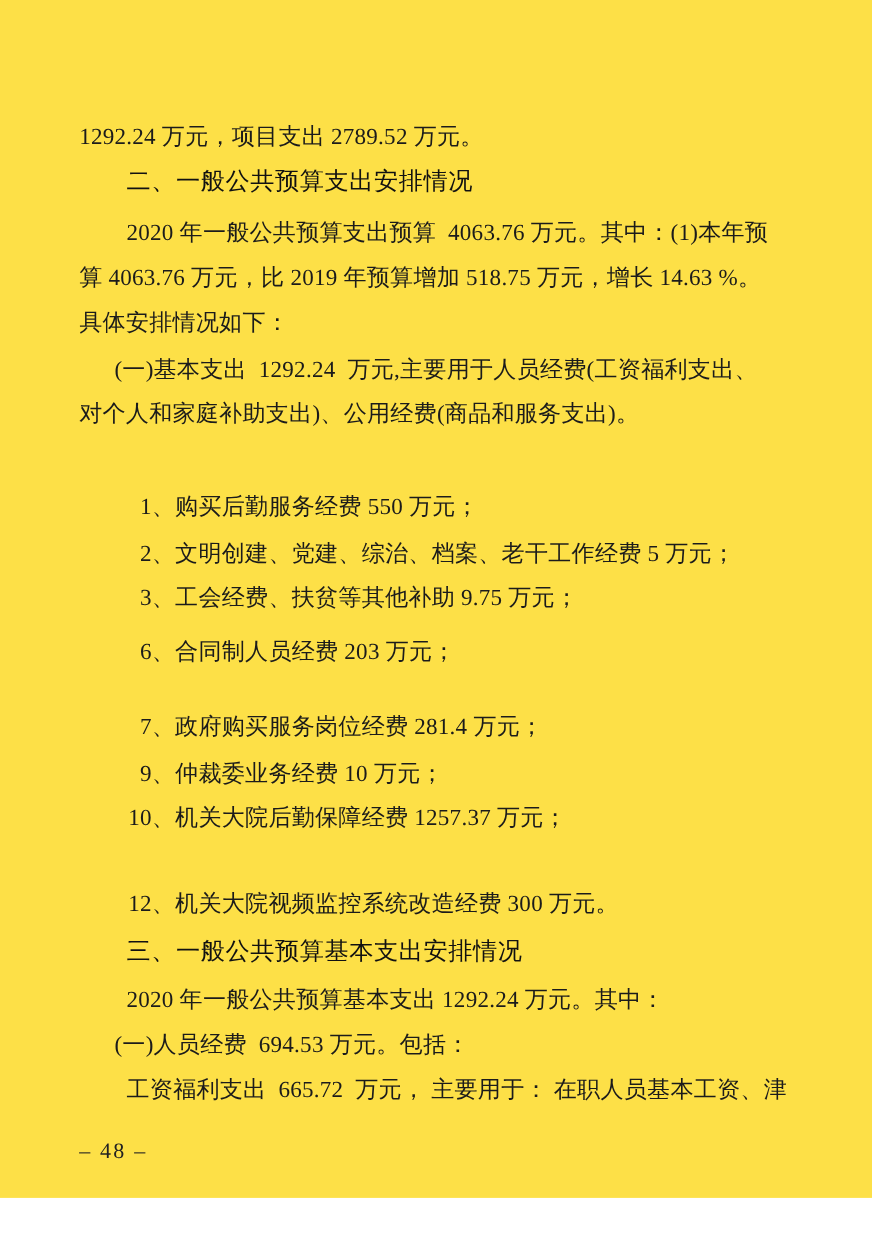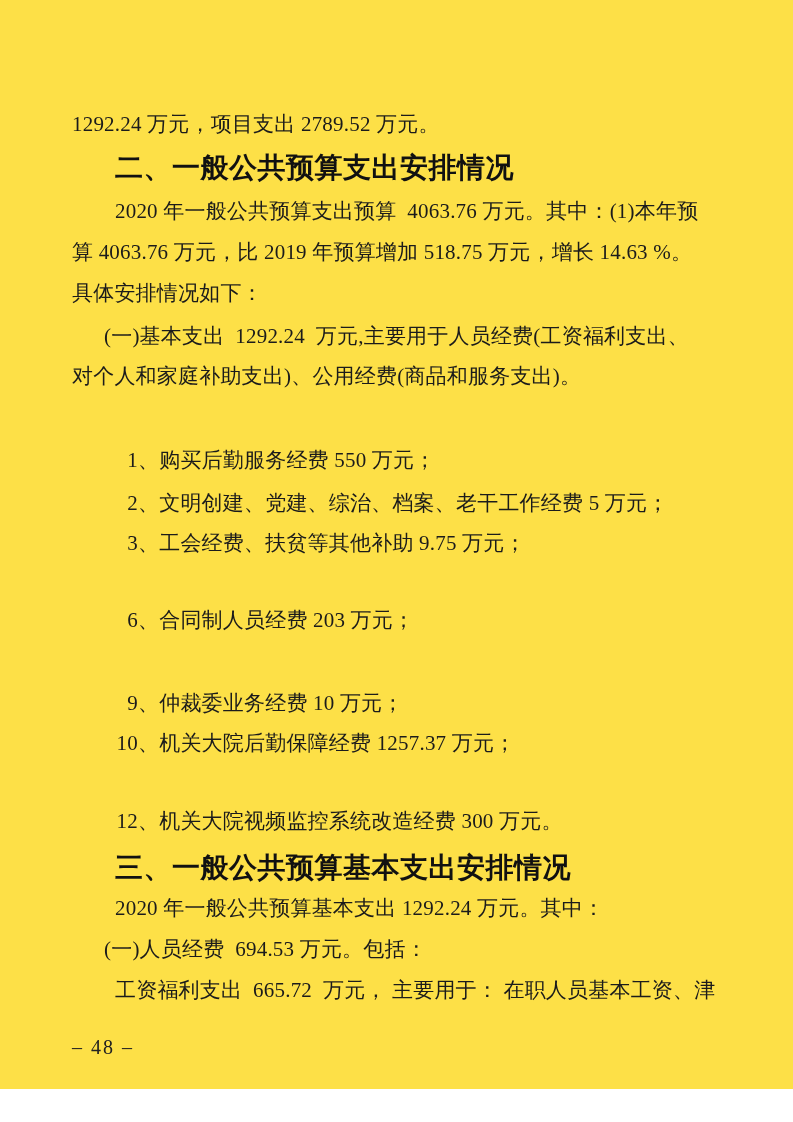--- a/index.html
+++ b/index.html
@@ -22,22 +22,22 @@
     font-size: 21px;
     line-height: 1.15;
     white-space: pre;
     letter-spacing: 0.2px;
   }
   .ind {
     left: 115px;
   }
   .heading {
     font-family: "Liberation Sans", "DejaVu Sans", sans-serif;
-    font-weight: bold;
-    font-size: 28px;
+    font-weight: normal;
+    font-size: 22px;
     letter-spacing: 0.5px;
     color: #111111;
   }
   .item .num {
     display: inline-block;
     width: 66px;
     text-align: right;
   }
   .footer {
     font-size: 20px;
@@ -57,21 +57,22 @@
   <div class="line ind" style="top:199px">2020 年一般公共预算支出预算  4063.76 万元。其中：(1)本年预</div>
   <div class="line" style="top:240px">算 4063.76 万元，比 2019 年预算增加 518.75 万元，增长 14.63 %。</div>
   <div class="line" style="top:281px">具体安排情况如下：</div>
 
   <div class="line ind" style="top:324px;left:104px">(一)基本支出  1292.24  万元,主要用于人员经费(工资福利支出、</div>
   <div class="line" style="top:364px">对个人和家庭补助支出)、公用经费(商品和服务支出)。</div>
 
   <div class="line item" style="top:448px"><span class="num">1</span><span>、购买后勤服务经费 550 万元；</span></div>
   <div class="line item" style="top:491px"><span class="num">2</span><span>、文明创建、党建、综治、档案、老干工作经费 5 万元；</span></div>
   <div class="line item" style="top:531px"><span class="num">3</span><span>、工会经费、扶贫等其他补助 9.75 万元；</span></div>
-  <div class="line item" style="top:608px"><span class="num">6</span><span>、合同制人员经费 203 万元；</span></div>
+  <div class="line item" style="top:580px"><span class="num">6</span><span>、合同制人员经费 203 万元；</span></div>
+  <div class="line item" style="top:648px"><span class="num">7</span><span>、政府购买服务岗位经费 281.4 万元；</span></div>
   <div class="line item" style="top:691px"><span class="num">9</span><span>、仲裁委业务经费 10 万元；</span></div>
   <div class="line item" style="top:731px"><span class="num">10</span><span>、机关大院后勤保障经费 1257.37 万元；</span></div>
   <div class="line item" style="top:809px"><span class="num">12</span><span>、机关大院视频监控系统改造经费 300 万元。</span></div>
 
   <div class="line heading ind" style="top:852px">三、一般公共预算基本支出安排情况</div>
 
   <div class="line ind" style="top:896px">2020 年一般公共预算基本支出 1292.24 万元。其中：</div>
   <div class="line ind" style="top:937px;left:104px">(一)人员经费  694.53 万元。包括：</div>
   <div class="line ind" style="top:978px">工资福利支出  665.72  万元， 主要用于： 在职人员基本工资、津</div>
 

